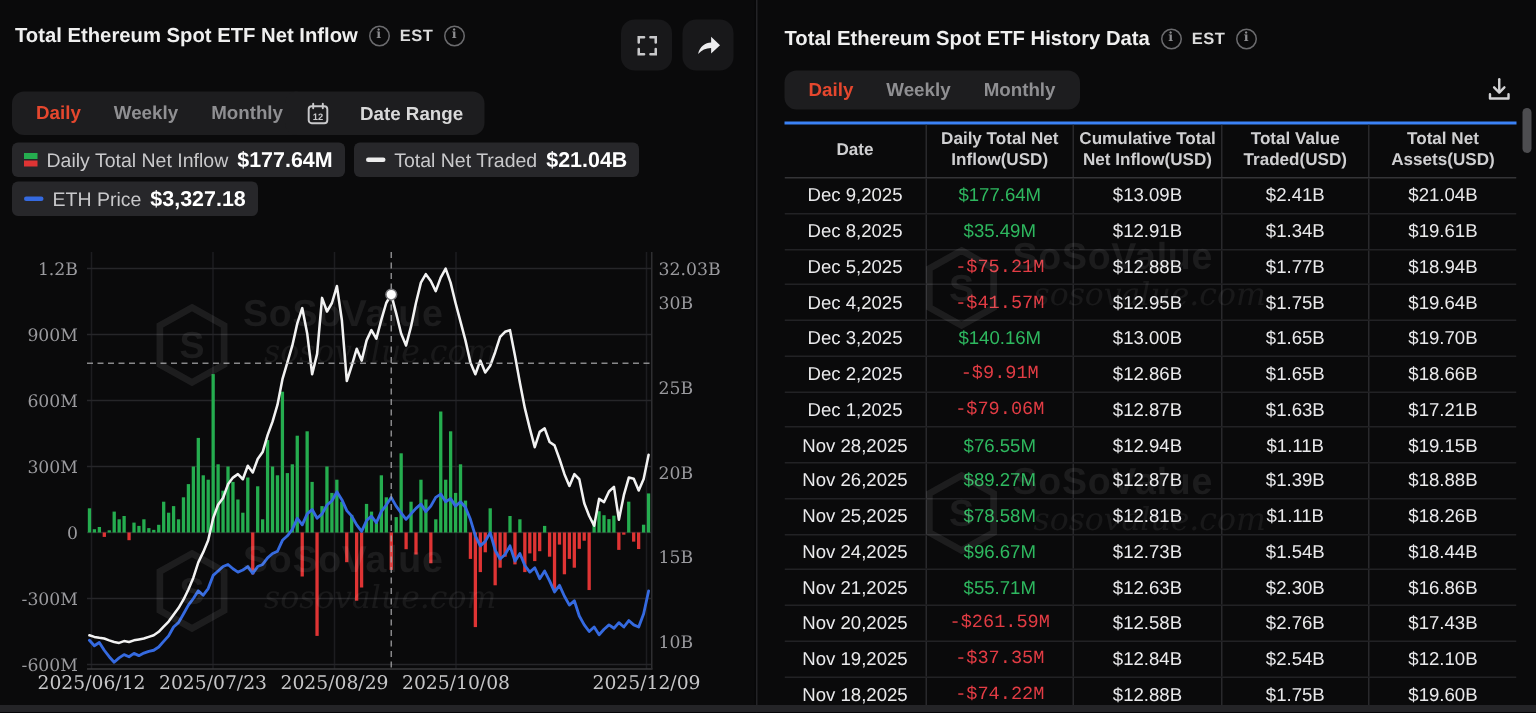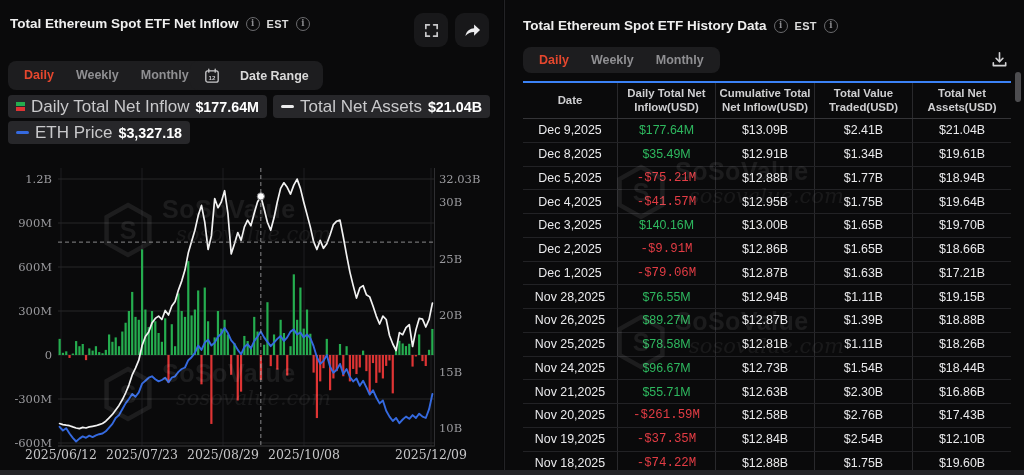--- a/index.html
+++ b/index.html
@@ -19,21 +19,21 @@
   .tab-group{position:absolute;display:flex;align-items:center;background:#1d1d1f;border-radius:8px;
              padding:0 5px;}
   .tab{padding:0 11px;font-size:12.5px;font-weight:700;color:#8f8f92;cursor:pointer;line-height:1;}
   .tab.active{color:#e5472e;}
   .daterange-btn{position:absolute;left:190px;top:61px;height:29px;background:#1d1d1f;border-radius:8px;
                  display:flex;align-items:center;gap:20px;padding:0 14px;color:#d9d9d9;
                  font-size:12.5px;font-weight:700;cursor:pointer;}
   .legend-row{position:absolute;display:flex;gap:6px;}
   .chip{display:inline-flex;align-items:center;gap:6px;background:#27272a;border-radius:4px;
         height:23px;padding:0 8px;white-space:nowrap;cursor:pointer;}
-  .chip .lbl{font-size:17px;color:#c9c9cb;}
+  .chip .lbl{font-size:13px;color:#c9c9cb;}
   .chip .val{font-size:14.3px;font-weight:700;color:#ffffff;}
   .sw-bars{width:9px;height:10px;display:flex;flex-direction:column;gap:1px;}
   .sw-bars i{display:block;width:9px;height:4px;}
   .sw-dash{width:13px;height:3.5px;border-radius:2px;}
   #chart-svg{position:absolute;left:0;top:0;}
   
   .wm{position:absolute;display:flex;align-items:flex-start;gap:9px;pointer-events:none;z-index:6;}
   .wm .wm-logo{margin-top:6px;}
   .wm .wm-name{font-size:25px;font-weight:800;color:rgba(255,255,255,0.075);letter-spacing:.5px;line-height:1.05;}
   .wm .wm-sub{font-family:"DejaVu Serif",serif;font-style:italic;font-size:21px;
@@ -257,21 +257,21 @@
         <div class="chip">
           <span class="sw-bars">
             <i style="background:#25ad4f"></i>
             <i style="background:#df3434"></i>
           </span>
           <span class="lbl">Daily Total Net Inflow</span>
           <span class="val">$177.64M</span>
         </div>
         <div class="chip">
           <span class="sw-dash" style="background:#ececec"></span>
-          <span class="lbl">Total Net Assets</span>
+          <span class="lbl">Total Net Traded</span>
           <span class="val">$21.04B</span>
         </div>
       </div>
     <div class="legend-row" style="left:8px;top:121px;" id="legend-row-2">
         <div class="chip">
           <span class="sw-dash" style="background:#356ae0"></span>
           <span class="lbl">ETH Price</span>
           <span class="val">$3,327.18</span>
         </div>
       </div>

